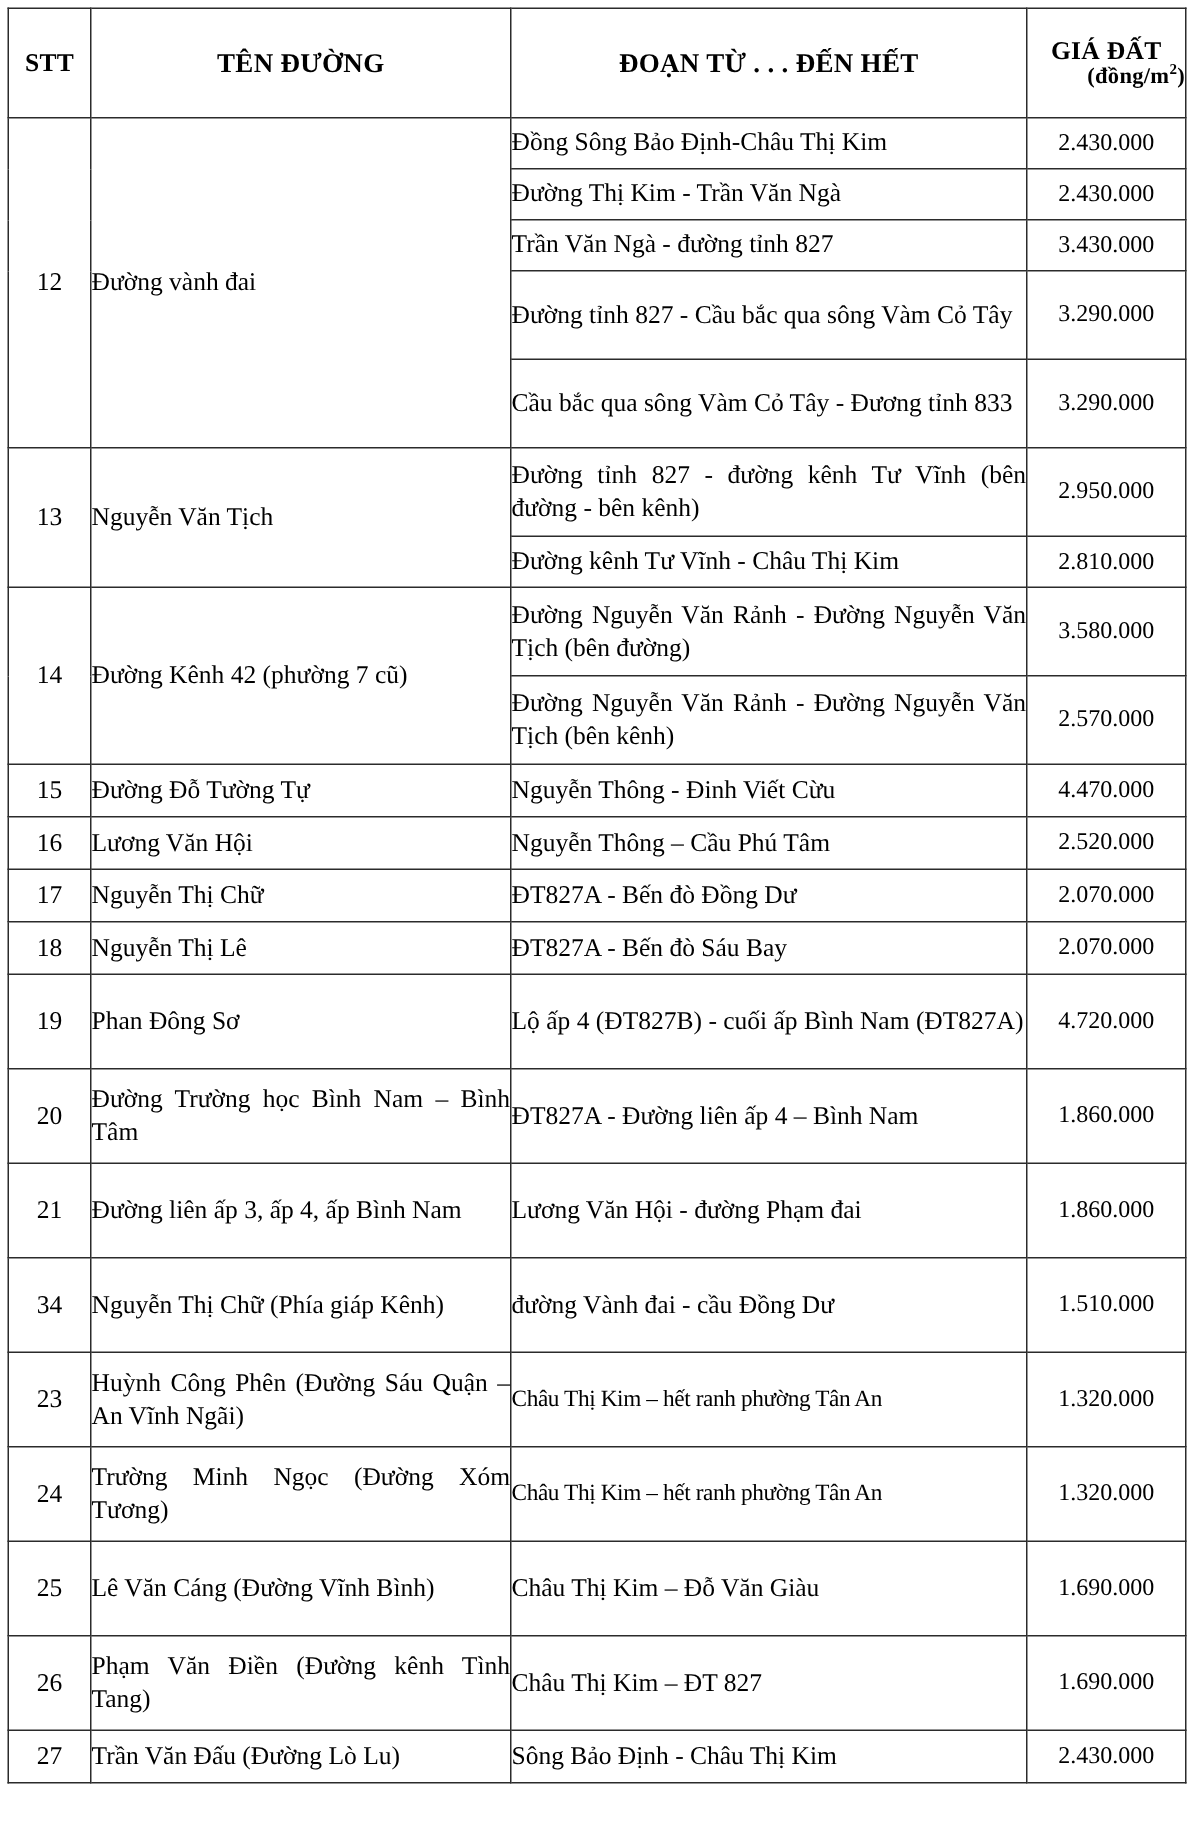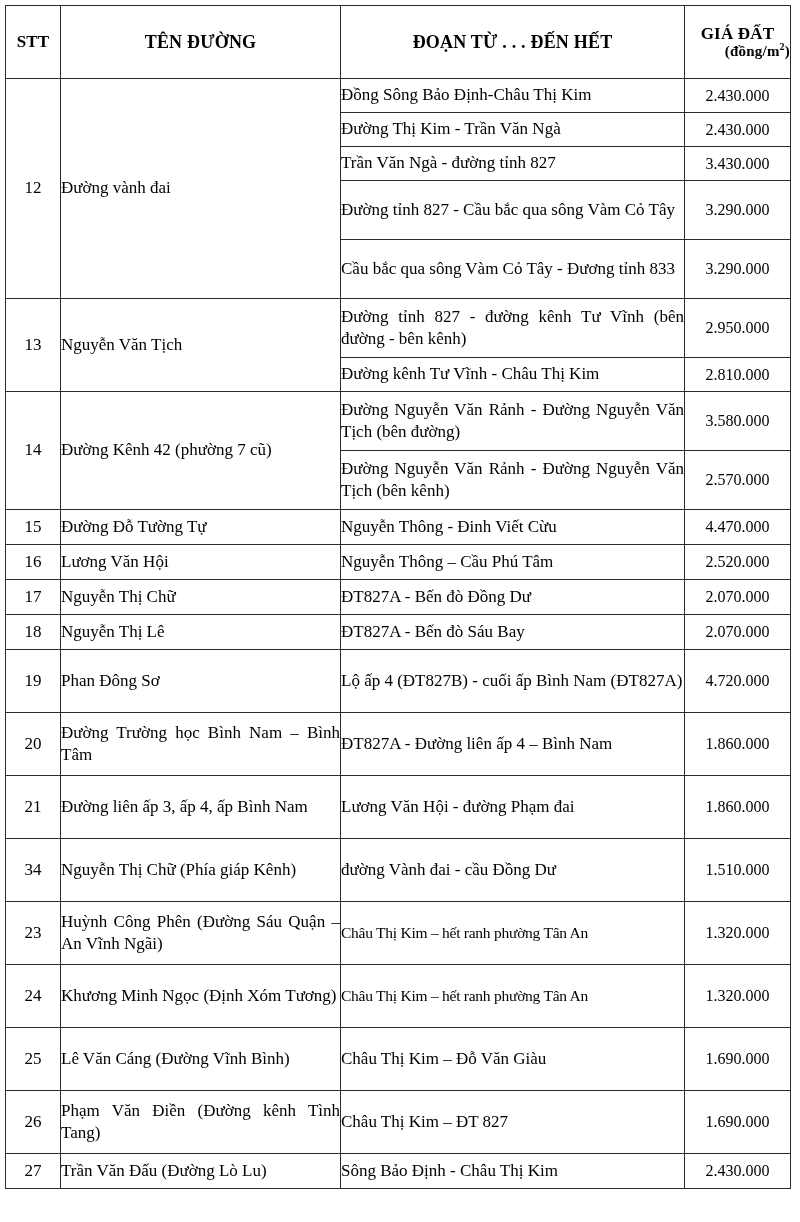--- a/index.html
+++ b/index.html
@@ -197,21 +197,21 @@
           <td class="price">1.510.000</td>
         </tr>
         <tr class="r-two">
           <td class="stt" rowspan="1">23</td>
           <td class="name just" rowspan="1">Huỳnh Công Phên (Đường Sáu Quận – An Vĩnh Ngãi)</td>
           <td class="seg just tight">Châu Thị Kim – hết ranh phường Tân An</td>
           <td class="price">1.320.000</td>
         </tr>
         <tr class="r-two">
           <td class="stt" rowspan="1">24</td>
-          <td class="name just" rowspan="1">Khương Minh Ngọc (Định Xóm Tương)</td>
+          <td class="name just" rowspan="1">Trường Minh Ngọc (Đường Xóm Tương)</td>
           <td class="seg just tight">Châu Thị Kim – hết ranh phường Tân An</td>
           <td class="price">1.320.000</td>
         </tr>
         <tr class="r-two">
           <td class="stt" rowspan="1">25</td>
           <td class="name just" rowspan="1">Lê Văn Cáng (Đường Vĩnh Bình)</td>
           <td class="seg">Châu Thị Kim – Đỗ Văn Giàu</td>
           <td class="price">1.690.000</td>
         </tr>
         <tr class="r-two">

